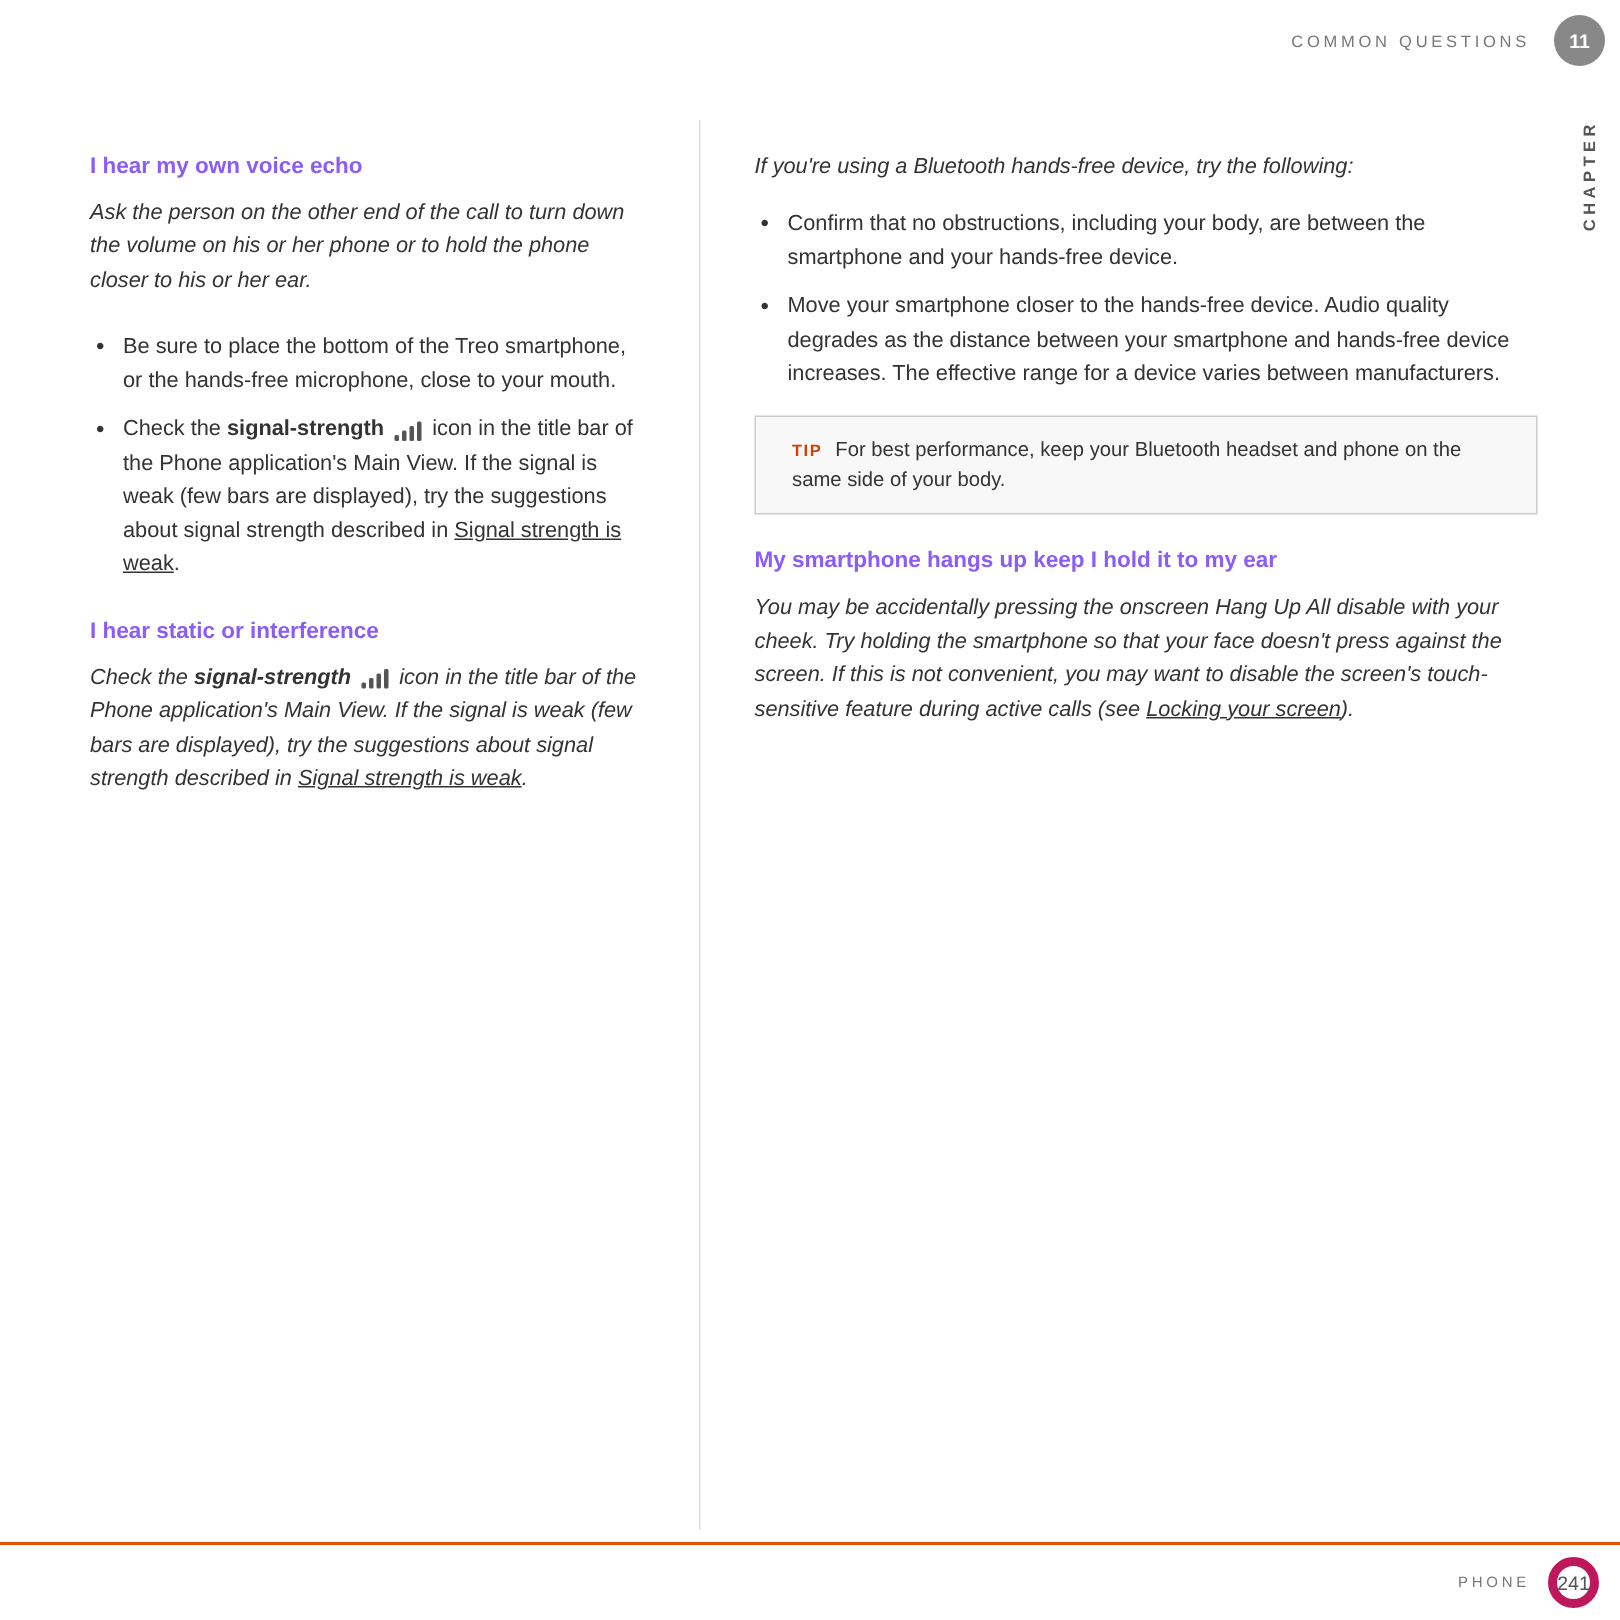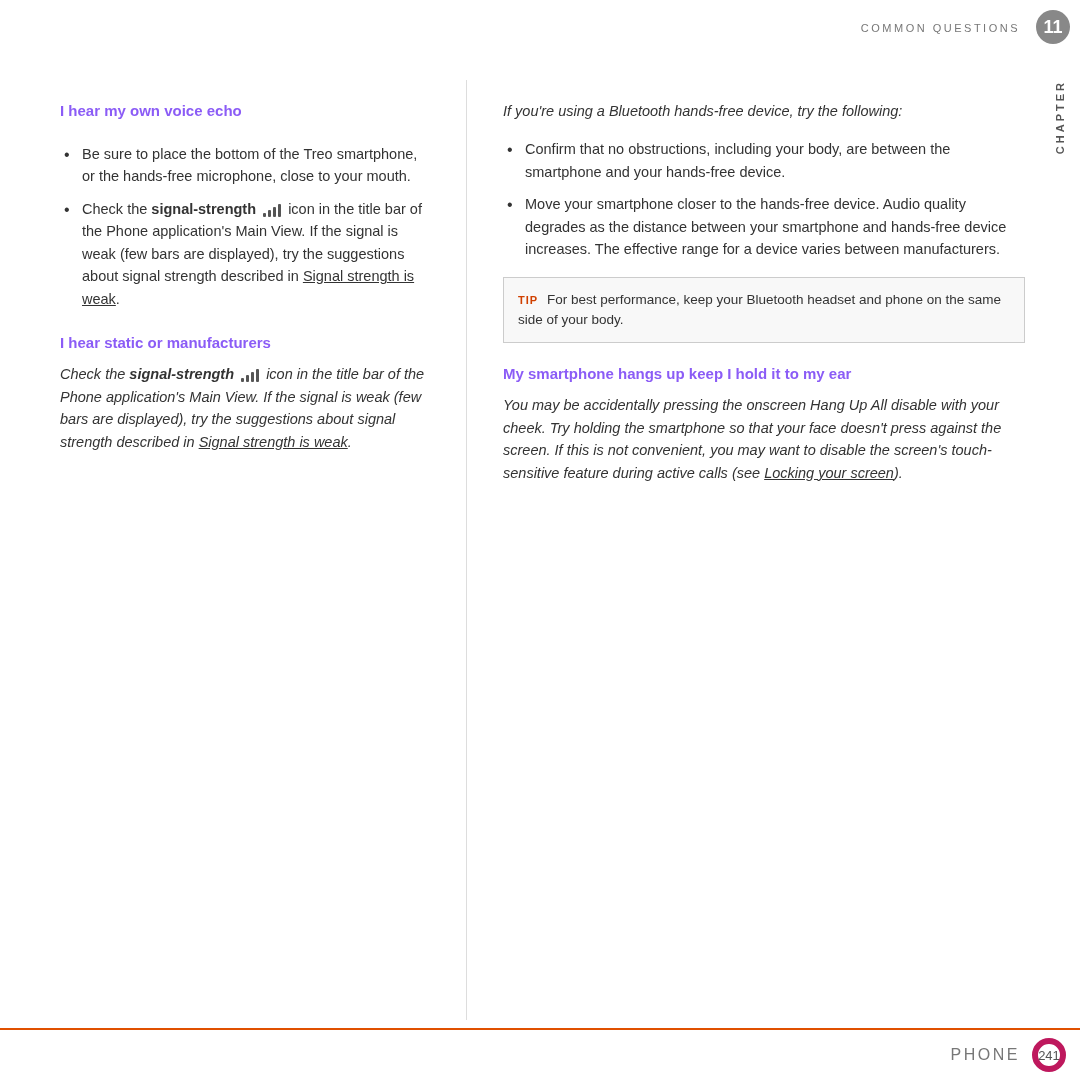--- a/index.html
+++ b/index.html
@@ -35,21 +35,21 @@
 
     .page-circle-top {
       width: 34px;
       height: 34px;
       background: #888;
       border-radius: 50%;
       display: flex;
       align-items: center;
       justify-content: center;
       color: white;
-      font-size: 18px;
+      font-size: 13px;
       font-weight: bold;
       position: absolute;
       top: 10px;
       right: 10px;
     }
 
     
     .chapter-side {
       position: absolute;
       top: 80px;
@@ -151,21 +151,21 @@
     .signal-bar {
       width: 3px;
       background: #555;
       border-radius: 1px;
     }
 
     
     .tip-box {
       border: 1px solid #ccc;
       background: #f8f8f8;
-      padding: 12px 14px;
+      padding: 12px 24px;
       margin-bottom: 20px;
       font-size: 13.5px;
       line-height: 1.5;
       color: #333;
     }
 
     .tip-label {
       font-size: 11px;
       font-weight: bold;
       color: #d04000;
@@ -196,21 +196,21 @@
       height: 52px;
       border-top: 2px solid #e05000;
       display: flex;
       align-items: center;
       justify-content: flex-end;
       padding-right: 14px;
       gap: 12px;
     }
 
     .footer-label {
-      font-size: 16px;
+      font-size: 10px;
       letter-spacing: 2.5px;
       color: #777;
       text-transform: uppercase;
     }
 
     .page-circle-bottom {
       width: 34px;
       height: 34px;
       border: 6px solid #be185d;
       border-radius: 50%;
@@ -231,20 +231,21 @@
 <div class="page-circle-top">11</div>
 
 <div class="chapter-side">CHAPTER</div>
 
 <div class="content-wrapper">
 
   <div class="left-column">
 
     <div class="section-block">
       <div class="section-heading">I hear my own voice echo</div>
+      <p class="body-text">Ask the person on the other end of the call to turn down the volume on his or her phone or to hold the phone closer to his or her ear.</p>
     </div>
 
     <div class="section-block">
       <ul class="bullet-list">
         <li>
           <span>Be sure to place the bottom of the Treo smartphone, or the hands-free microphone, close to your mouth.</span>
         </li>
         <li>
           <span>Check the </span><span class="bold-inline">signal-strength</span>
           
@@ -253,21 +254,21 @@
             <span class="signal-bar" style="height:7px;"></span>
             <span class="signal-bar" style="height:10px;"></span>
             <span class="signal-bar" style="height:13px;"></span>
           </span>
           <span> icon in the title bar of the Phone application's Main View. If the signal is weak (few bars are displayed), try the suggestions about signal strength described in </span><span class="link-text">Signal strength is weak</span><span>.</span>
         </li>
       </ul>
     </div>
 
     <div class="section-block">
-      <div class="section-heading">I hear static or manufacturers</div>
+      <div class="section-heading">I hear static or interference</div>
       <p class="body-text">
         <span>Check the </span><span class="bold-inline">signal-strength</span>
         <span class="signal-icon-bars">
           <span class="signal-bar" style="height:4px;"></span>
           <span class="signal-bar" style="height:7px;"></span>
           <span class="signal-bar" style="height:10px;"></span>
           <span class="signal-bar" style="height:13px;"></span>
         </span>
         <span> icon in the title bar of the Phone application's Main View. If the signal is weak (few bars are displayed), try the suggestions about signal strength described in </span><span class="link-text">Signal strength is weak</span><span>.</span>
       </p>

